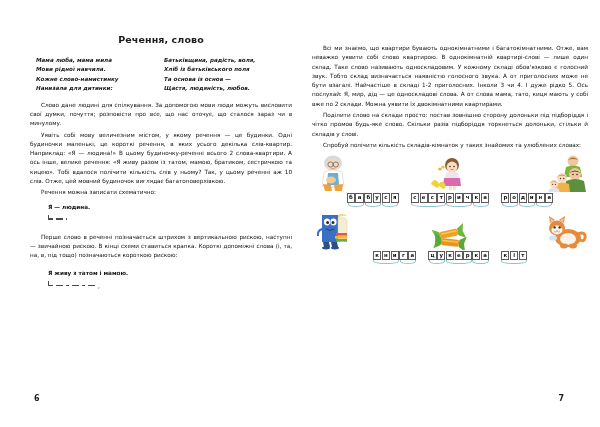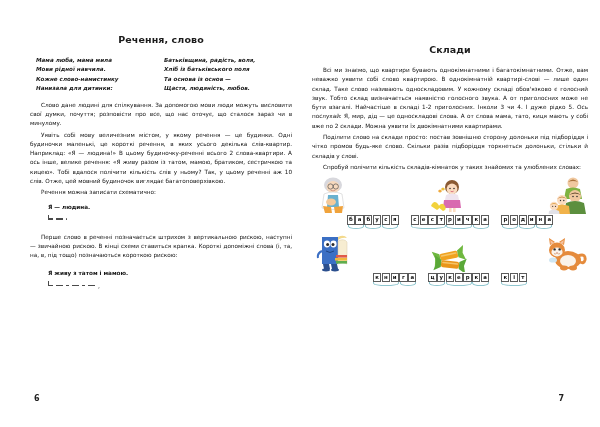--- a/index.html
+++ b/index.html
@@ -174,21 +174,20 @@
         </div>
 
       </div>
 
       <div class="folio folio-left">6</div>
     </div>
 
     <div class="page">
       <div class="page-inner right-inner">
 
-        <h1 class="title">Склади</h1>
 
         <p class="body">Всі ми знаємо, що квартири  бувають однокімнатними і багатокімнатними. Отже, вам неважко уявити собі слово квартирою. В однокімнатній квартирі-слові — лише один склад. Таке слово називають односкладовим. У кожному складі обов'язково є голосний звук. Тобто склад визначається наявністю голосного звука. А от приголосних може не бути взагалі. Найчастіше в складі 1-2 приголосних. Інколи 3 чи 4. І дуже рідко 5. Ось послухай: Я, мир, дід — це односкладові слова. А от слова мама, тато, киця мають у собі вже по 2 склади. Можна уявити їх двокімнатними квартирами.</p>
         <p class="body">Поділити слово на склади просто: постав зовнішню сторону долоньки під підборіддя і чітко промов будь-яке слово. Скільки разів підборіддя торкнеться долоньки, стільки й складів у слові.</p>
         <p class="body">Спробуй полічити кількість складів-кімнаток у таких знайомих та улюблених словах:</p>
 
         <div class="pic-row">
 
           <div class="pic-cell">
             <div class="pic">
               <svg width="42" height="38" viewBox="0 0 42 38">

